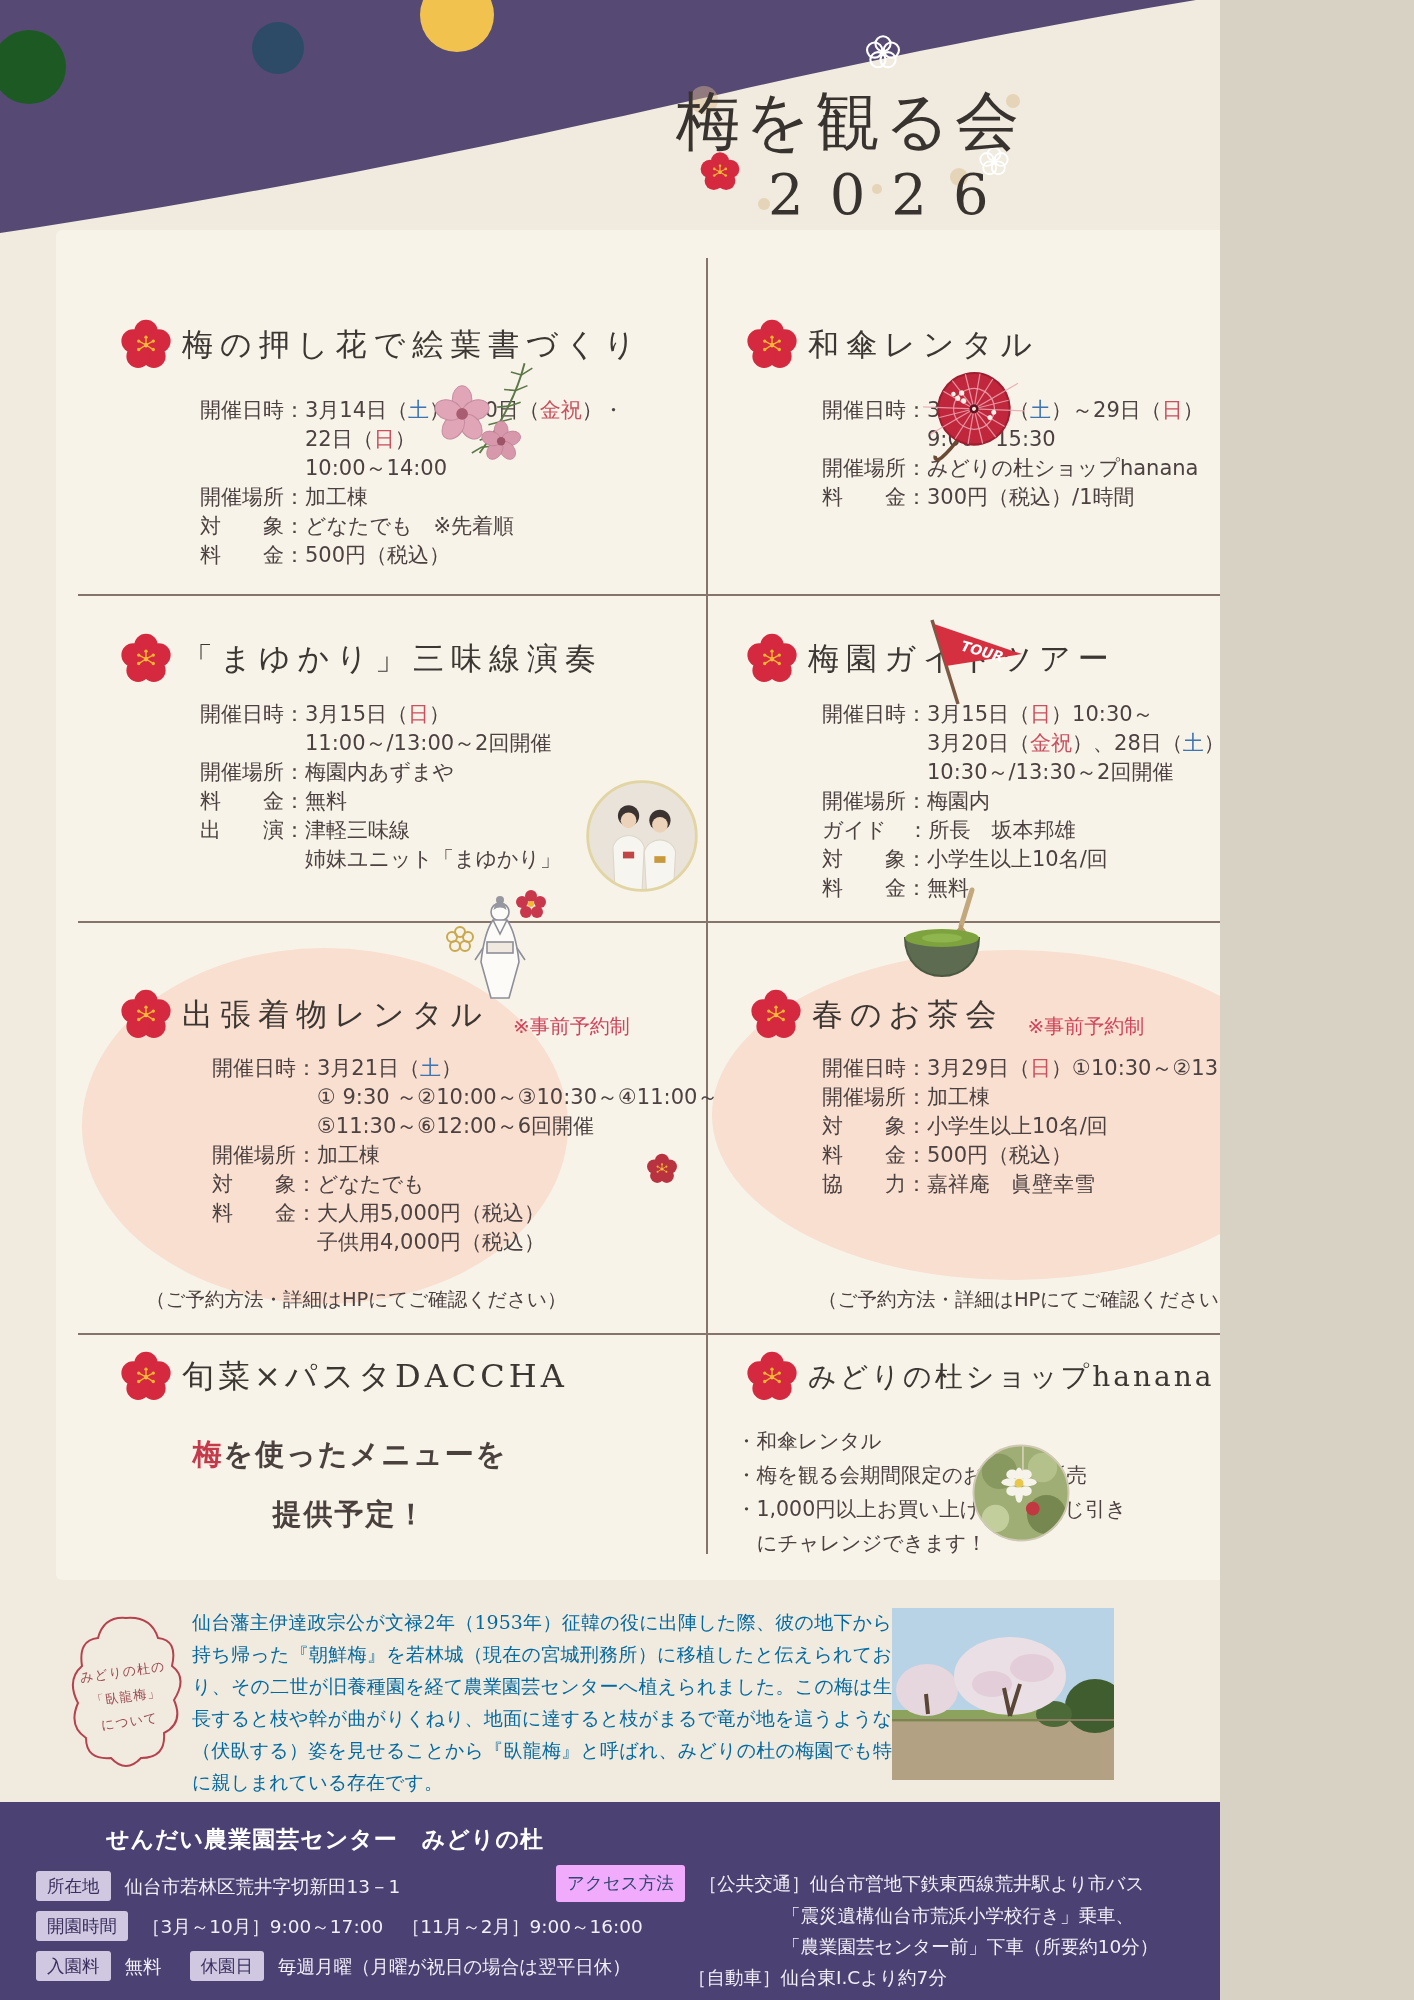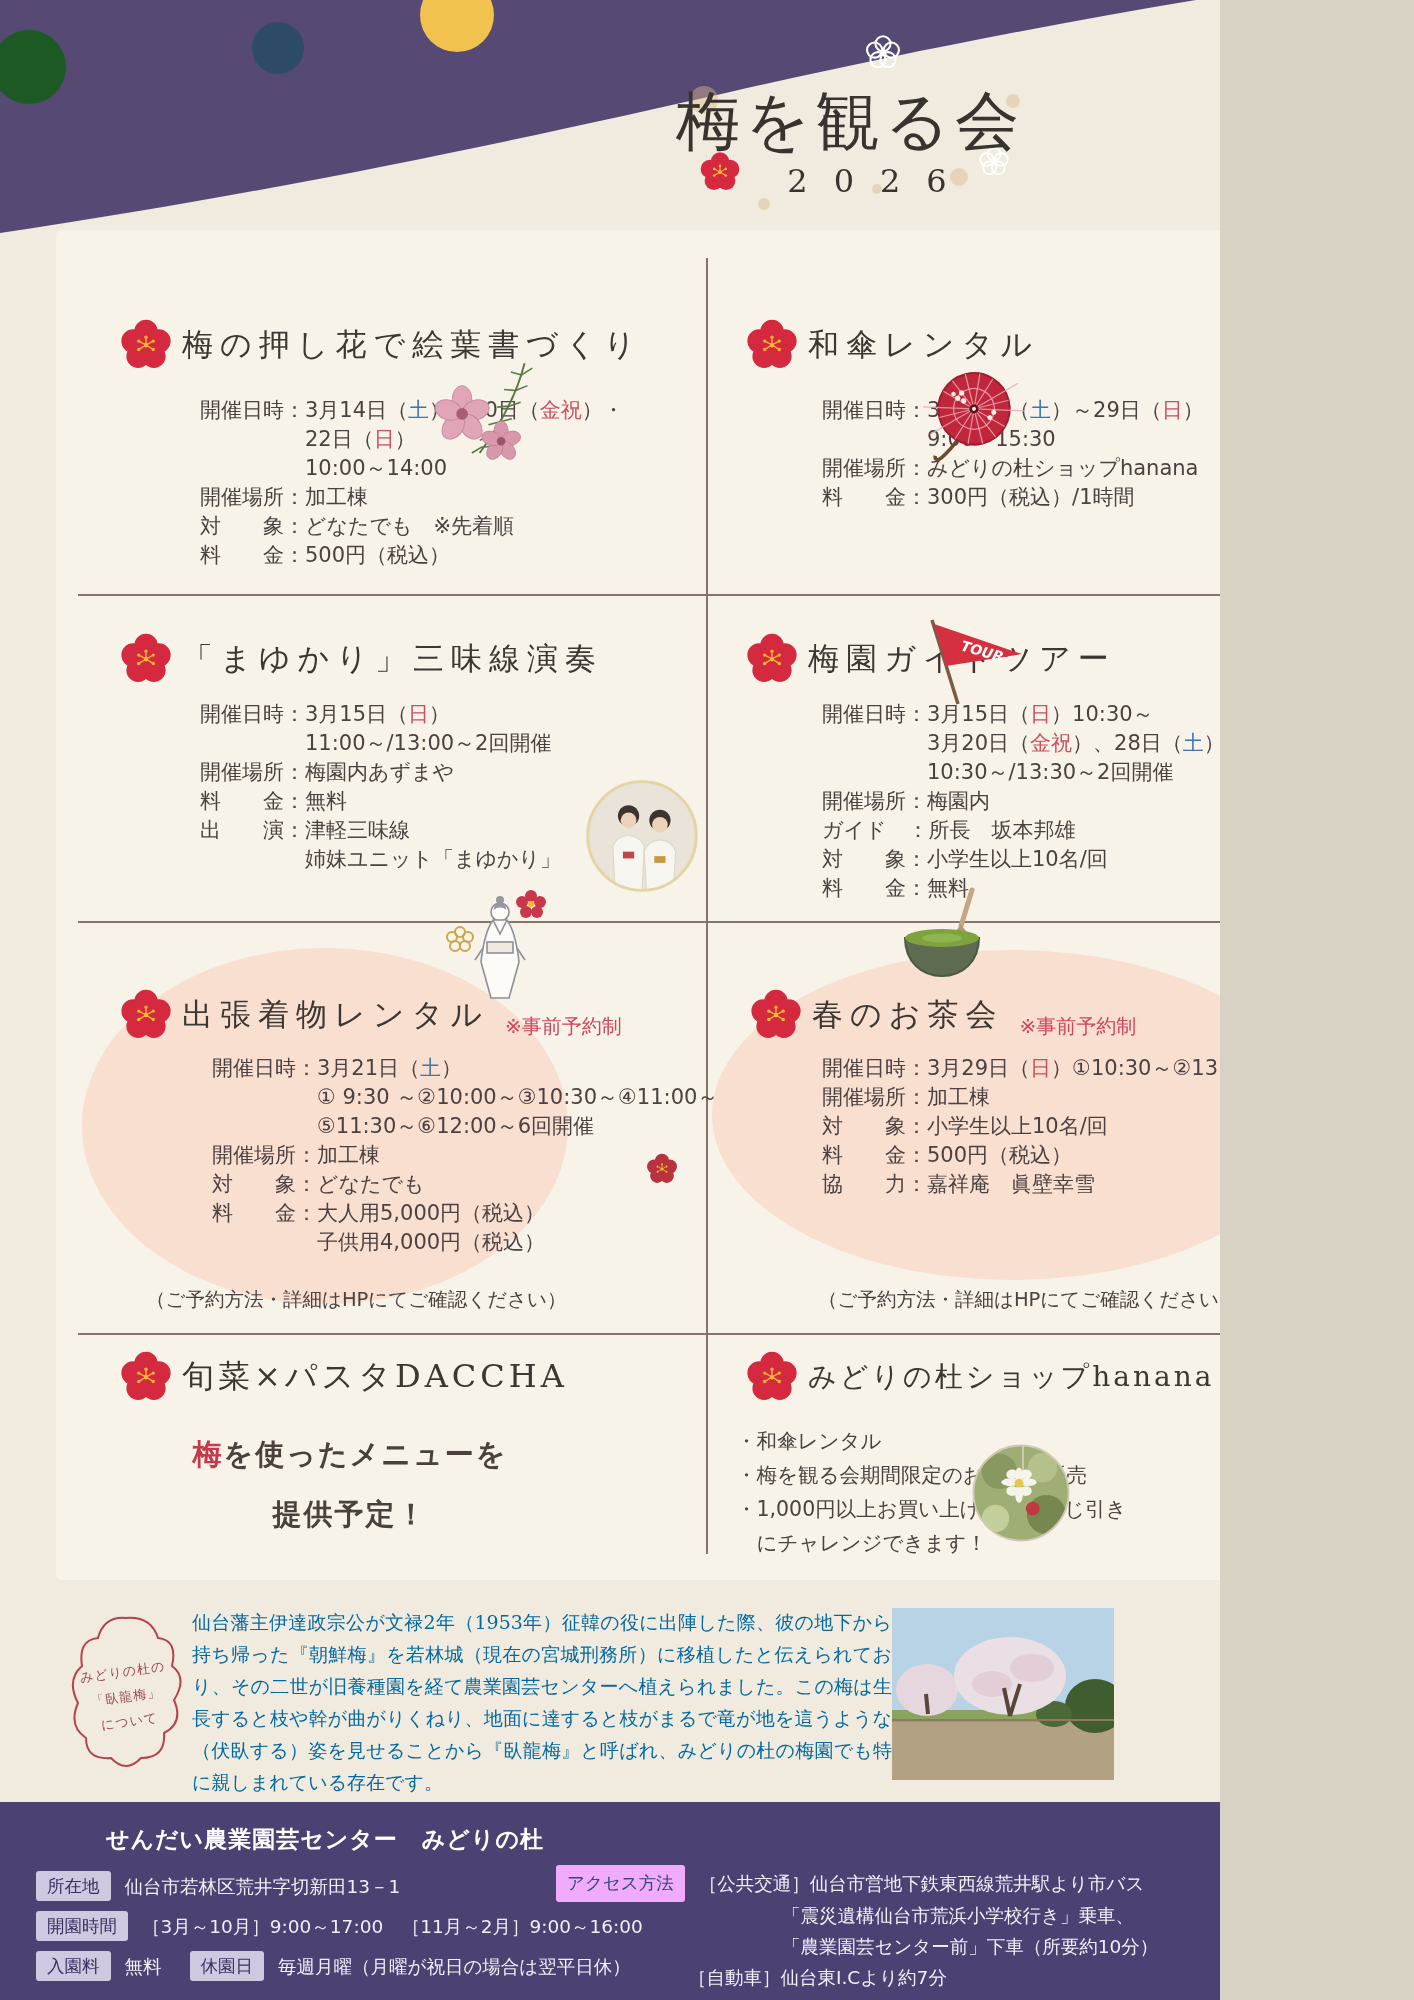--- a/index.html
+++ b/index.html
@@ -9,21 +9,21 @@
 
   
   .wave{position:absolute;left:0;top:0;width:1414px;height:240px;}
   .circle{position:absolute;border-radius:50%;}
   .c-green{left:-8px;top:30px;width:74px;height:74px;background:#1d5a23;}
   .c-navy{left:252px;top:22px;width:52px;height:52px;background:#2d4b66;}
   .c-yellow{left:420px;top:-22px;width:74px;height:74px;background:#f2c24f;}
   .main-title{position:absolute;left:664px;top:78px;width:372px;text-align:center;white-space:nowrap;
       font-family:"DejaVu Serif","Liberation Serif",serif;font-size:64px;letter-spacing:5px;color:#39332f;}
   .year{position:absolute;left:742px;top:162px;width:250px;text-align:center;white-space:nowrap;
-      font-family:"DejaVu Serif","Liberation Serif",serif;font-size:32px;letter-spacing:26px;text-indent:26px;color:#39332f;}
+      font-family:"DejaVu Serif","Liberation Serif",serif;font-size:56px;letter-spacing:26px;text-indent:26px;color:#39332f;}
   .gold{position:absolute;border-radius:50%;background:#d9b98b;opacity:.45;}
   .g1{left:690px;top:86px;width:28px;height:28px;}
   .g2{left:950px;top:168px;width:18px;height:18px;}
   .g3{left:1006px;top:94px;width:14px;height:14px;}
   .g4{left:758px;top:198px;width:12px;height:12px;}
   .g5{left:872px;top:184px;width:10px;height:10px;}
   .wp{position:absolute;}
   .wp1{left:862px;top:32px;width:42px;height:42px;}
   .wp2{left:976px;top:144px;width:36px;height:36px;}
   .deco-red-plum-title{position:absolute;left:698px;top:150px;width:44px;height:44px;color:#d4293f;}
@@ -32,21 +32,21 @@
   
   .vline{position:absolute;left:706px;top:258px;width:2px;height:1296px;background:#84746a;}
   .hline{position:absolute;left:78px;width:1258px;height:2px;background:#84746a;}
   .hline1{top:594px;}.hline2{top:921px;}.hline3{top:1333px;}
 
   
   .card-head{position:absolute;display:flex;align-items:center;gap:8px;height:66px;z-index:3;}
   .plum-icon{width:56px;height:56px;flex:0 0 auto;color:#d4293f;}
   .card-title{font-family:"DejaVu Serif","Liberation Serif",serif;font-size:31px;letter-spacing:7px;
       color:#3d3733;white-space:nowrap;}
-  .card-note{font-size:20px;color:#d0455b;margin-left:8px;white-space:nowrap;align-self:flex-end;padding-bottom:8px;}
+  .card-note{font-size:20px;color:#d0455b;margin-left:16px;white-space:nowrap;align-self:flex-end;padding-bottom:8px;}
   .h1{left:118px;top:312px;}
   .h2{left:744px;top:312px;}
   .h3{left:118px;top:626px;}
   .h4{left:744px;top:626px;}
   .h5{left:118px;top:982px;}
   .h6{left:748px;top:982px;}
   .h7{left:118px;top:1344px;}
   .h8{left:744px;top:1344px;}
   .h7 .card-title{letter-spacing:4px;font-size:32px;}
   .h8 .card-title{letter-spacing:3px;font-size:28px;}

